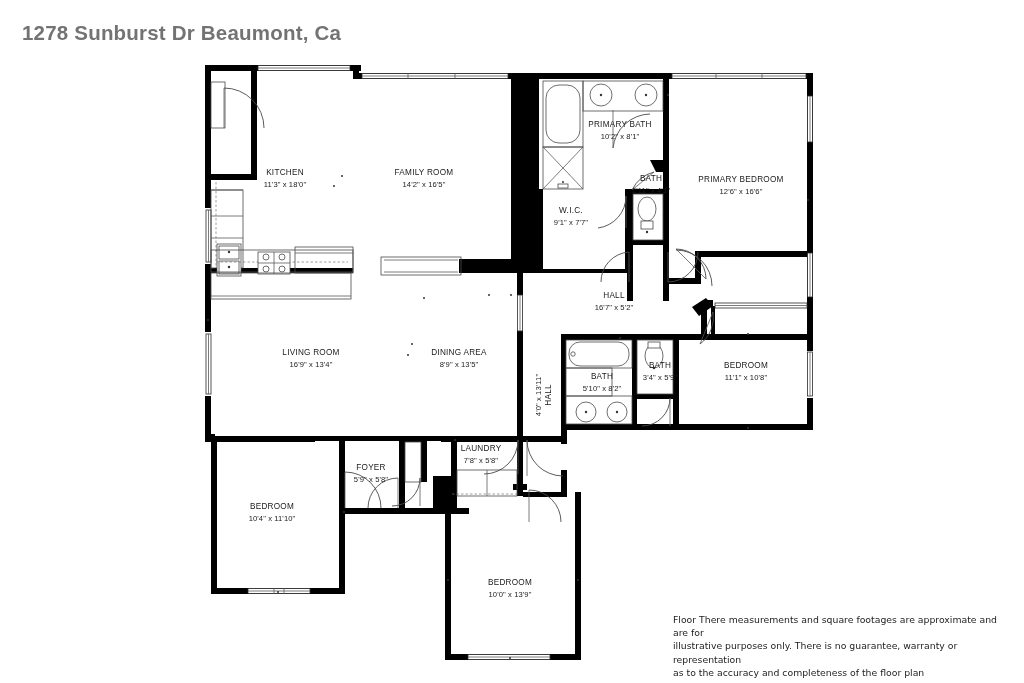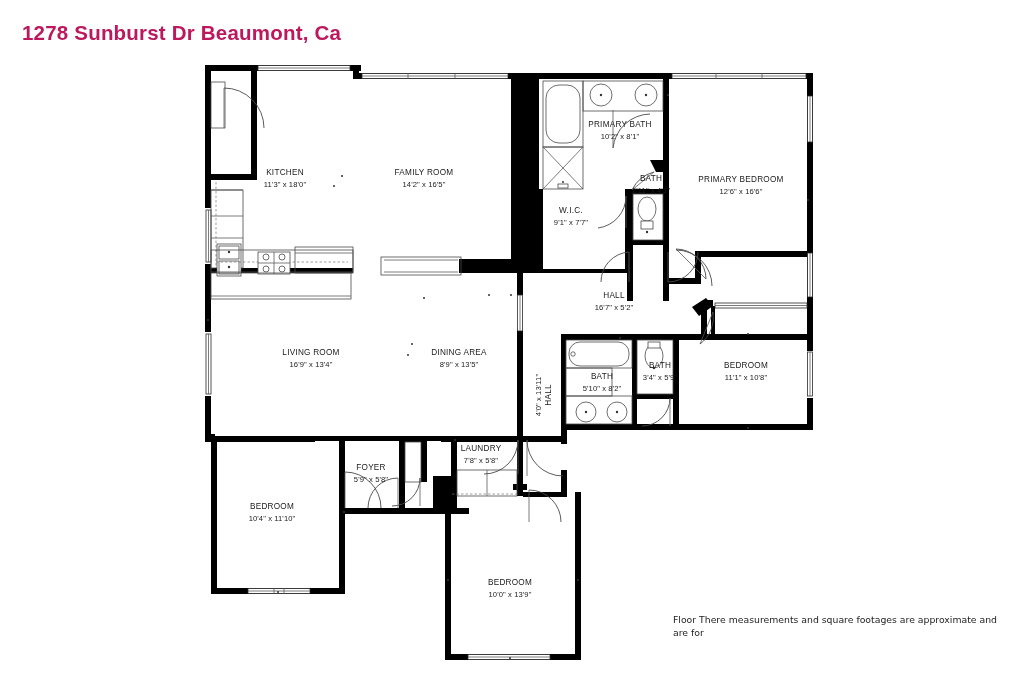--- a/index.html
+++ b/index.html
@@ -11,21 +11,21 @@
     width: 1024px; height: 683px;
     position: relative;
     font-family: "Liberation Sans", sans-serif;
     overflow: hidden;
   }
   #page-title {
     position: absolute;
     left: 22px; top: 21px;
     font-size: 20.5px;
     font-weight: bold;
-    color: #be185d;
+    color: #737373;
     letter-spacing: 0.2px;
     white-space: nowrap;
   }
   #plan-wrap {
     position: absolute;
     left: 0; top: 0;
     width: 1024px; height: 683px;
   }
   svg#floorplan {
     display: block;
@@ -440,15 +440,17 @@
       <text class="rm-dim" x="510" y="597">10'0" x 13'9"</text>
 
       <text class="rm-label" x="0" y="0" transform="translate(551,395) rotate(-90)">HALL</text>
       <text class="rm-dim" x="0" y="0" transform="translate(541,395) rotate(-90)">4'0" x 13'11"</text>
     </g>
 
   </svg>
 
   <div class="disclaimer">
     <div>Floor There measurements and square footages are approximate and are for</div>
+    <div>illustrative purposes only. There is no guarantee, warranty or representation</div>
+    <div>as to the accuracy and completeness of the floor plan</div>
   </div>
 
 </div>
 
 </body></html>

